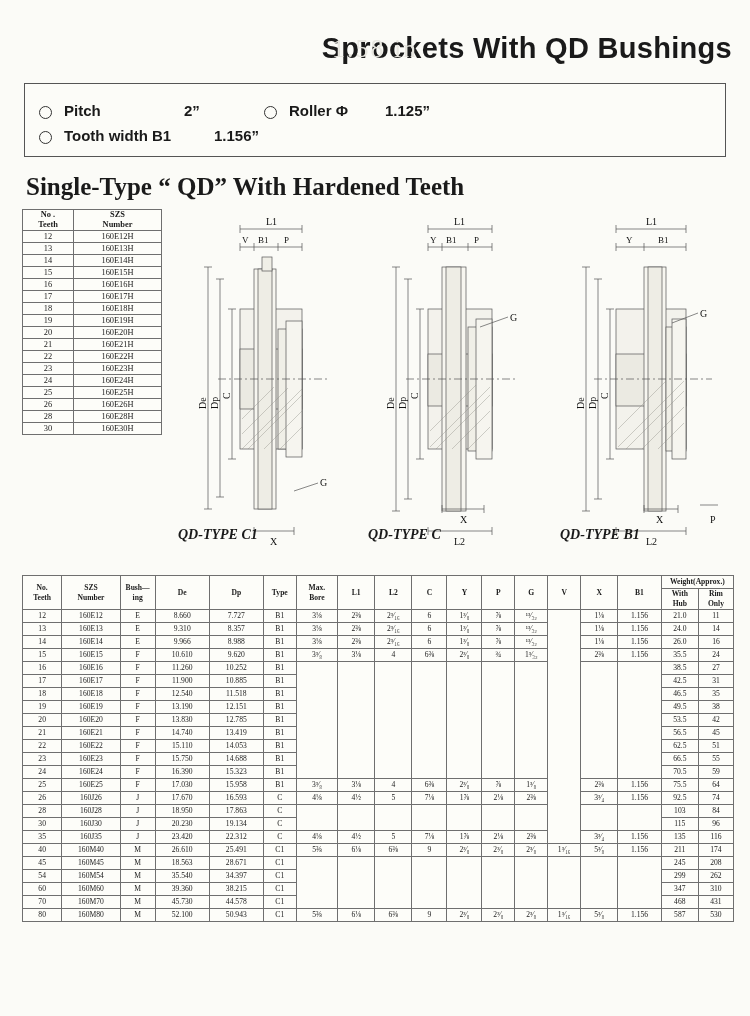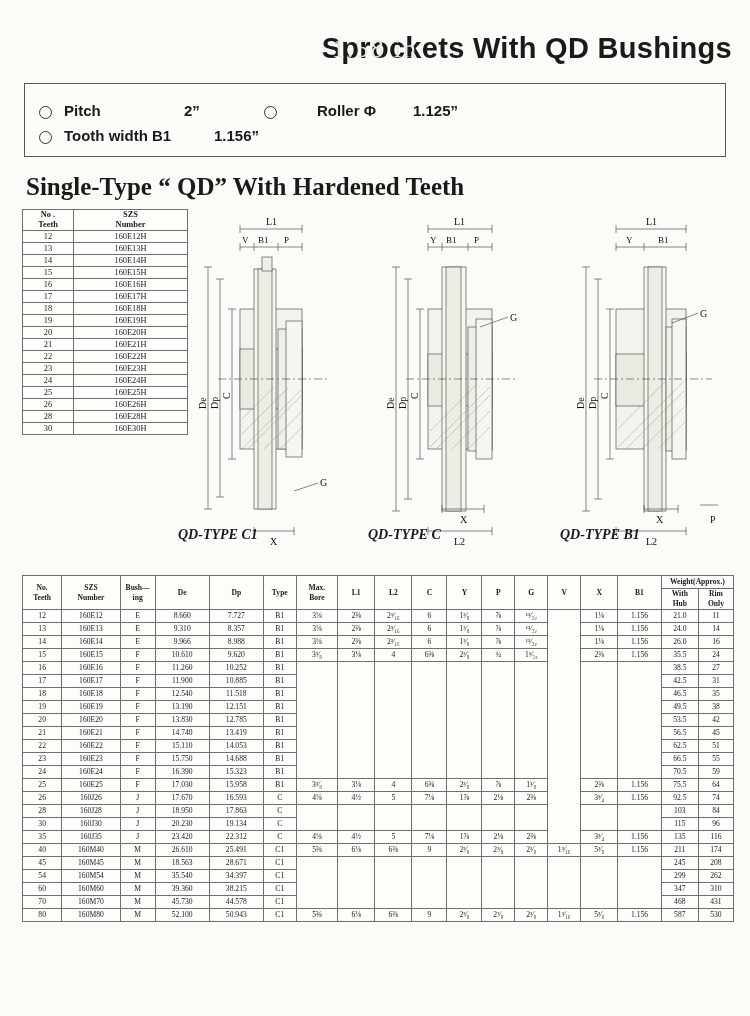--- a/index.html
+++ b/index.html
@@ -64,21 +64,21 @@
   .spec-label {
     font-size: 15px;
     font-weight: bold;
   }
   .spec-val {
     font-size: 15px;
     font-weight: bold;
   }
   .w-pitch-label { width: 120px; }
   .w-pitch-val { width: 80px; }
-  .w-roller-label { width: 96px; margin-left: 28px; }
+  .w-roller-label { width: 96px; }
   .w-tw-label { width: 150px; }
 
   
   h2.sect {
     font-family: "Liberation Serif", serif;
     font-size: 25px;
     font-weight: bold;
     margin: 8px 0 8px 8px;
   }
   
@@ -102,21 +102,21 @@
   }
   table.tbl th {
     font-weight: bold;
     font-size: 8.4px;
     line-height: 10px;
   }
   .smalltbl {
     position: absolute;
     left: 4px;
     top: 0;
-    width: 166px;
+    width: 140px;
   }
   .smalltbl th:first-child, .smalltbl td:first-child { width: 46px; }
   .smalltbl td { height: 13px; line-height: 13px; }
   .smalltbl th { height: 22px; }
 
   
   .draw-area {
     position: absolute;
     left: 160px;
     top: 0;

